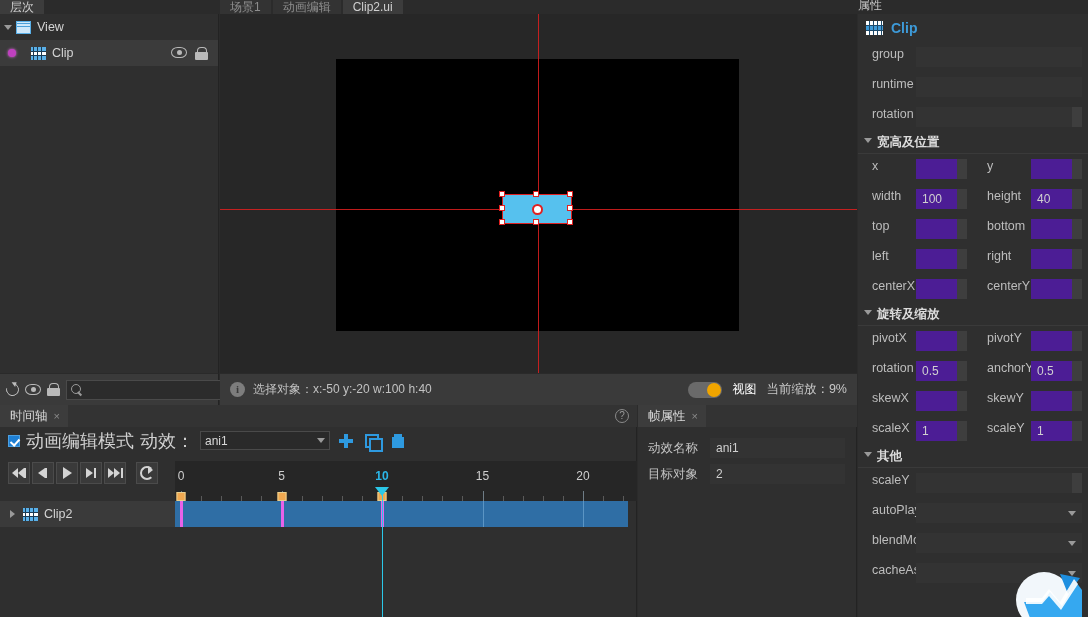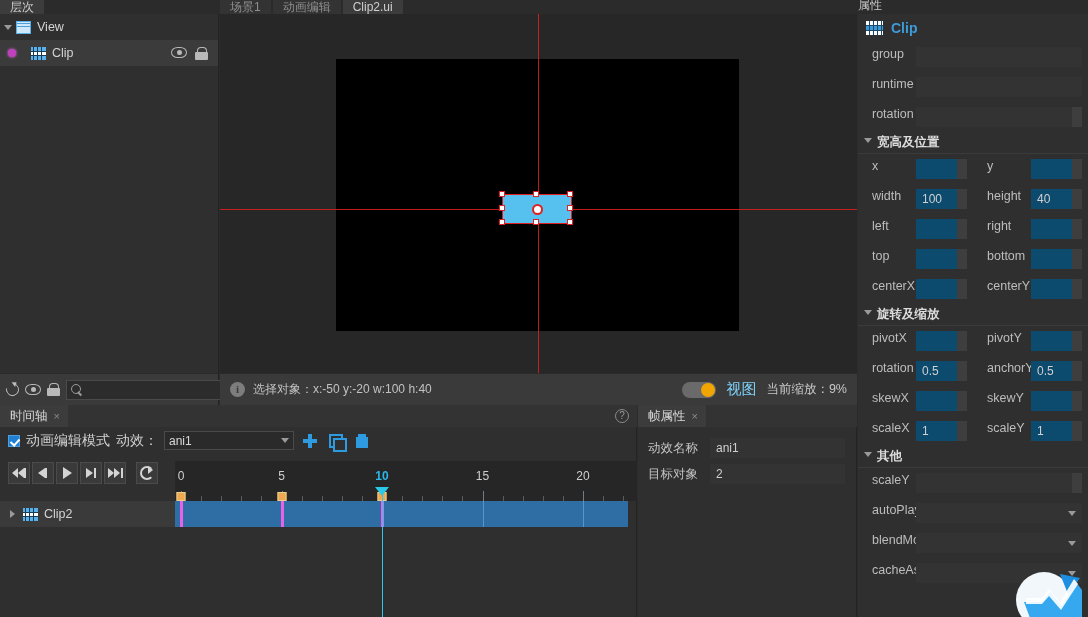--- a/index.html
+++ b/index.html
@@ -202,21 +202,21 @@
     display: flex; align-items: center; padding-left: 8px; gap: 6px;
   }
   .chk {
     width: 12px; height: 12px; background: #1e7fd4; border: 1px solid #4da0e0;
     position: relative; flex: none; cursor: pointer;
   }
   .chk::after {
     content: ''; position: absolute; left: 3px; top: 1px; width: 4px; height: 7px;
     border: solid #fff; border-width: 0 2px 2px 0; transform: rotate(42deg);
   }
-  .tl-lab { font-size: 14px; color: #d0d0d0; }
+  .tl-lab { font-size: 18px; color: #d0d0d0; }
   #ani-select {
     width: 130px; height: 19px; background: #2a2a2a; border: 1px solid #4a4a4a;
     display: flex; align-items: center; padding: 0 4px; position: relative; cursor: pointer;
   }
   #ani-select span { font-size: 12px; color: #d8d8d8; }
   .caret {
     margin-left: auto; width: 0; height: 0;
     border-left: 4px solid transparent; border-right: 4px solid transparent;
     border-top: 5px solid #9a9a9a;
   }
@@ -335,21 +335,21 @@
     display: flex; align-items: center; height: 22px; padding-left: 6px;
     color: #dcdcdc; font-size: 12.5px; font-weight: bold;
     border-bottom: 1px solid #3a3a3a;
   }
   .sec-head .tri { border-left: 0; border-right:0; border-top:5px solid #9a9a9a;
     border-left:4px solid transparent; border-right:4px solid transparent; margin-right:5px;}
   .prow { display: flex; align-items: center; height: 30px; }
   .pcell { display: flex; flex: 1; min-width: 0; }
   .plabel { font-size: 12.5px; color: #bdbdbd; padding-left: 14px; width: 58px; flex: none; }
   .pinput {
-    flex: 1; height: 20px; background: #0c4a6e; margin-right: 6px;
+    flex: 1; height: 20px; background: #4c1d95; margin-right: 6px;
     display: flex; align-items: center; padding-left: 6px;
     font-size: 12px; color: #d0d0d0; position: relative; cursor: text;
   }
   .pinput .stepper {
     position: absolute; right: 0; top: 0; width: 10px; height: 20px;
     background: #3e3e3e;
   }
   .pwide {
     flex: 1; height: 20px; background: #333333; margin-right: 6px;
     display: flex; align-items: center; padding-left: 6px;
@@ -449,21 +449,21 @@
     <div class="handle" style="left:279px;top:205px;"></div>
     <div class="handle" style="left:313px;top:205px;"></div>
     <div class="handle" style="left:347px;top:205px;"></div>
   </div>
 
   <div id="statusbar">
     <span class="info-ic">i</span>
     <span id="status-text">选择对象：x:-50 y:-20 w:100 h:40</span>
     <div id="status-right">
       <span class="toggle"></span>
-      <span style="font-size:15px;color:#7dd3fc;">视图</span>
+      <span style="font-size:12px;color:#ffffff;">视图</span>
       <span style="font-size:12.5px;color:#c8c8c8;">当前缩放：9%</span>
     </div>
   </div>
 
   <div id="timeline">
     <div id="tl-tabs">
       <div class="panel-tab">
         <span>时间轴</span>
         <span class="x">×</span>
       </div>
@@ -641,41 +641,41 @@
             <span class="plabel">width</span>
           <span class="pinput">100<span class="stepper"></span></span>
           </div>
         <div class="pcell">
             <span class="plabel">height</span>
           <span class="pinput">40<span class="stepper"></span></span>
           </div>
       </div>
       <div class="prow">
         <div class="pcell">
+            <span class="plabel">top</span>
+          <span class="pinput">
+              <span class="stepper"></span>
+            </span>
+          </div>
+        <div class="pcell">
+            <span class="plabel">bottom</span>
+          <span class="pinput">
+              <span class="stepper"></span>
+            </span>
+          </div>
+      </div>
+      <div class="prow">
+        <div class="pcell">
             <span class="plabel">left</span>
           <span class="pinput">
               <span class="stepper"></span>
             </span>
           </div>
         <div class="pcell">
             <span class="plabel">right</span>
-          <span class="pinput">
-              <span class="stepper"></span>
-            </span>
-          </div>
-      </div>
-      <div class="prow">
-        <div class="pcell">
-            <span class="plabel">top</span>
-          <span class="pinput">
-              <span class="stepper"></span>
-            </span>
-          </div>
-        <div class="pcell">
-            <span class="plabel">bottom</span>
           <span class="pinput">
               <span class="stepper"></span>
             </span>
           </div>
       </div>
       <div class="prow">
         <div class="pcell">
             <span class="plabel">centerX</span>
           <span class="pinput">
               <span class="stepper"></span>

